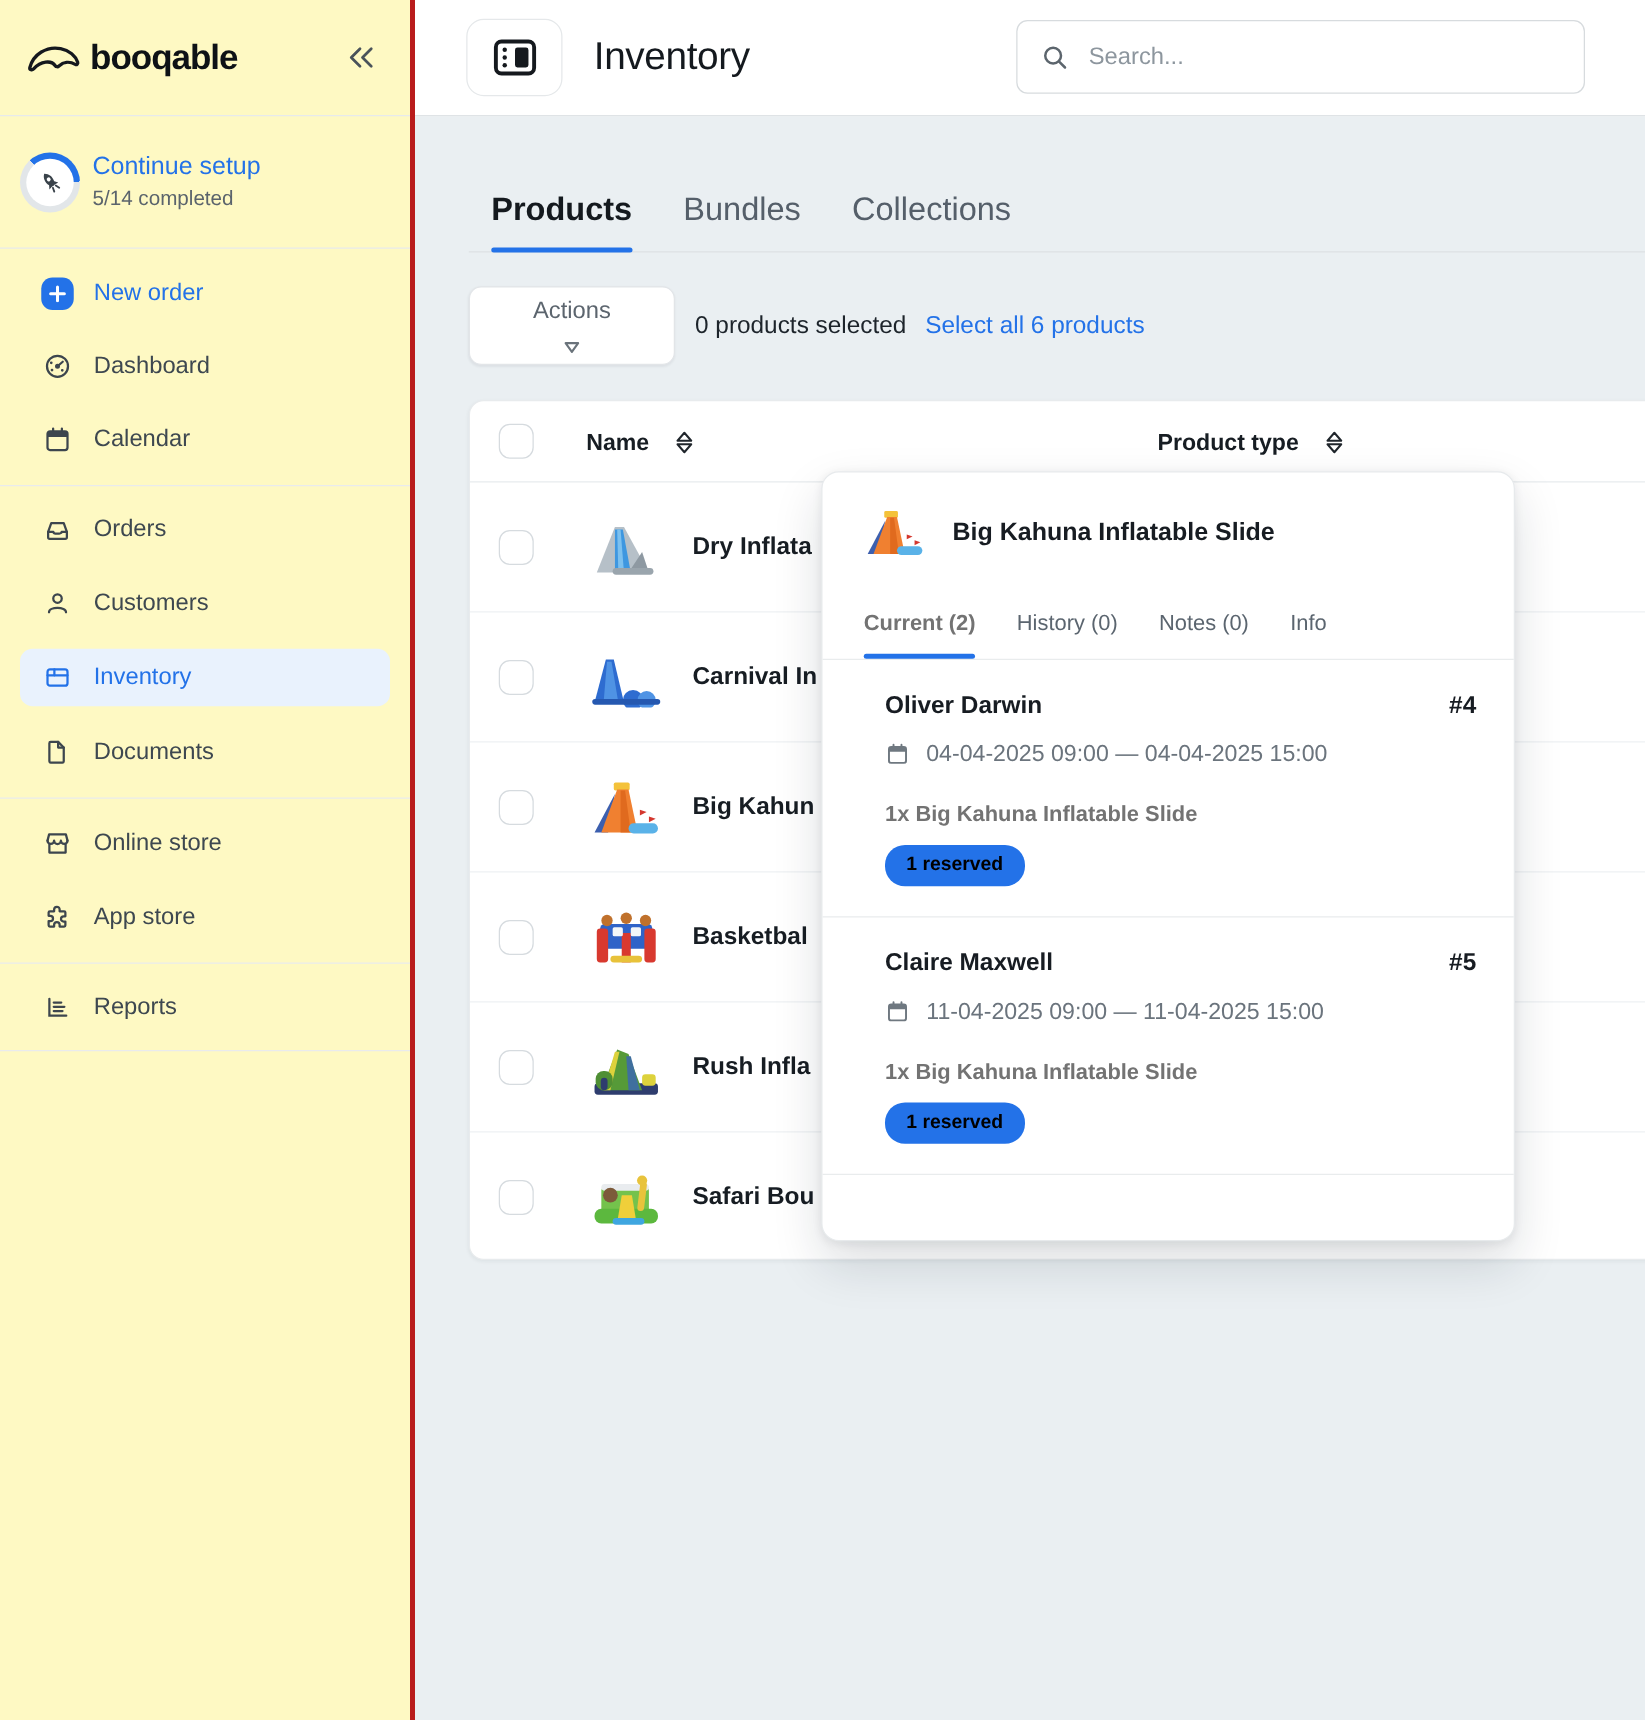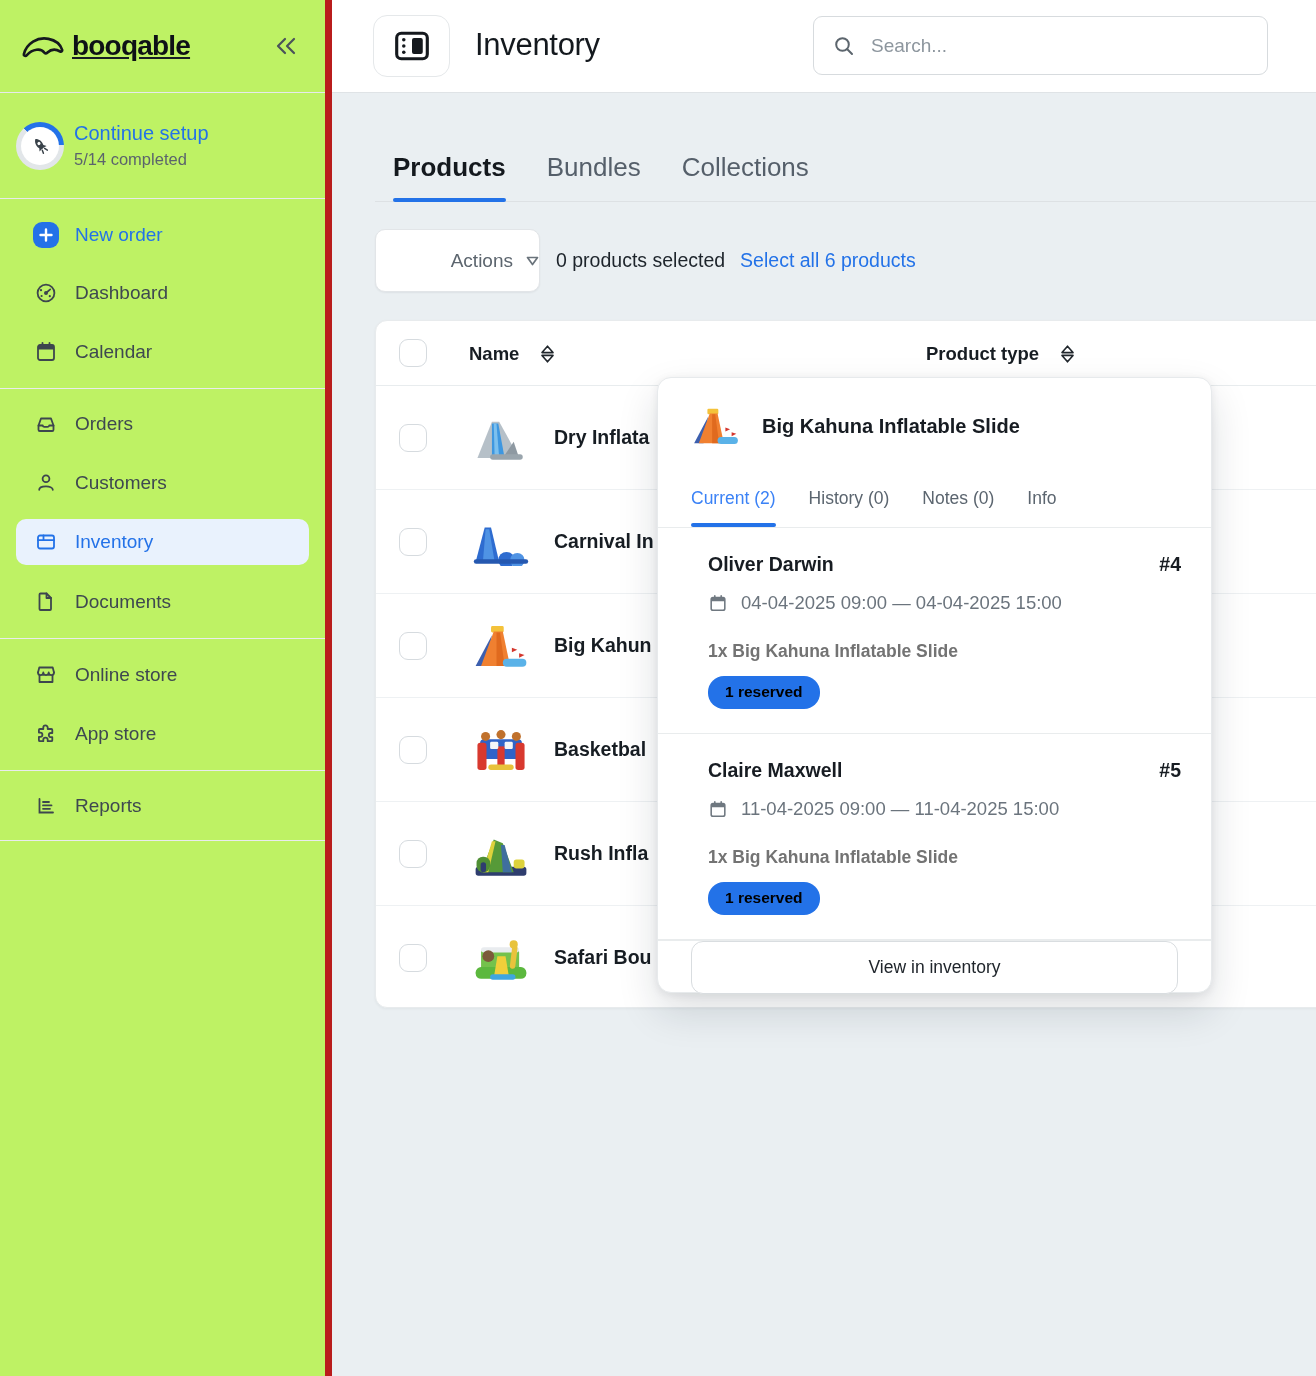--- a/index.html
+++ b/index.html
@@ -2,21 +2,21 @@
 <html><head>
 <meta charset="utf-8">
 <style>
   * { margin:0; padding:0; box-sizing:border-box; }
   html,body { width:1316px; height:1376px; }
   body { font-family:"Liberation Sans", sans-serif; background:#eaeff2; color:#171d23; overflow:hidden; position:relative; }
   #screen { position:relative; width:1316px; height:1376px; overflow:hidden; }
   svg { display:block; }
 
   
-  .sidebar { position:absolute; left:0; top:0; width:332px; height:100%; background:#bef264; border-right:7px solid #b91c1c; z-index:5;text-decoration:underline; }
+  .sidebar { position:absolute; left:0; top:0; width:332px; height:100%; background:#fef9c3; border-right:4px solid #b91c1c; z-index:5; }
   .sidebar-header { height:93px; border-bottom:1px solid #e7eaec; display:flex; align-items:center; padding:0 22px 0 20px; }
   .logo-text { font-size:28px; font-weight:700; letter-spacing:-0.8px; color:#0e1216; margin-left:6px; }
   .collapse-btn { margin-left:auto; cursor:pointer; padding:4px; }
   .setup-row { position:absolute; left:0; top:93px; width:100%; height:106px; border-bottom:1px solid #e7eaec; display:flex; align-items:center; padding:0 16px; cursor:pointer; }
   .ring { position:relative; width:48px; height:48px; border-radius:50%; background:conic-gradient(from 318deg, #2372e8 0deg 130deg, #e2e6e9 130deg 360deg); flex:0 0 48px; }
   .ring-inner { position:absolute; left:5px; top:5px; width:38px; height:38px; border-radius:50%; background:#fff; display:flex; align-items:center; justify-content:center; }
   .setup-texts { margin-left:10px; }
   .setup-title { color:#2372e8; font-size:20px; font-weight:500; }
   .setup-sub { color:#5b646c; font-size:16.5px; margin-top:5px; }
   .nav-item { position:absolute; left:16px; right:16px; height:46px; border-radius:10px; display:flex; align-items:center; padding-left:17px; gap:16px; font-size:19px; color:#3e4850; cursor:pointer; }
@@ -36,21 +36,21 @@
 
   
   .tabs-hairline { position:absolute; left:375px; right:0; top:201px; height:1px; background:#dde1e4; }
   .tabs-row { position:absolute; left:393px; top:156px; display:flex; gap:41px; }
   .tab { font-size:26px; color:#555f6a; padding-bottom:24px; position:relative; cursor:pointer; line-height:22px; }
   .tab.active { color:#14191e; font-weight:700; }
   .tab.active::after { content:""; position:absolute; left:0; right:0; bottom:0; height:4px; border-radius:2px; background:#2372e8; }
 
   
   .toolbar { position:absolute; left:375px; top:229px; height:63px; display:flex; align-items:center; }
-  .actions-btn { width:165px; height:63px; border:1px solid #e2e5e8; border-radius:10px; background:#fff; box-shadow:0 1px 2px rgba(16,24,32,.06); display:flex; align-items:center; justify-content:flex-end; gap:13px; font-size:19px; color:#5c656e; cursor:pointer; }
+  .actions-btn { width:165px; height:63px; border:1px solid #e2e5e8; border-radius:10px; background:#fff; box-shadow:0 1px 2px rgba(16,24,32,.06); display:flex; align-items:center; justify-content:center; gap:13px; font-size:19px; color:#5c656e; cursor:pointer;flex-direction:column; }
   .sel-text { margin-left:16px; font-size:19.5px; color:#1d242b; }
   .sel-link { margin-left:15px; font-size:19.5px; color:#2372e8; cursor:pointer; }
 
   
   .table-card { position:absolute; left:375px; top:320px; width:1000px; height:688px; background:#fff; border:1px solid #e8ebed; border-radius:12px; box-shadow:0 1px 3px rgba(20,30,40,.05); overflow:hidden; }
   .thead { position:relative; height:65px; border-bottom:1px solid #e8ecee; }
   .cb { position:absolute; left:23px; width:28px; height:28px; border:1.5px solid #d6dbdf; border-radius:9px; background:#fff; cursor:pointer; }
   .thead .cb { top:18px; }
   .col-label { position:absolute; top:0; height:65px; display:flex; align-items:center; gap:20px; font-size:18.5px; font-weight:700; color:#171d23; }
   .col-name { left:93px; }
@@ -61,21 +61,21 @@
   .trow .cb { top:38px; }
   .thumb { position:absolute; left:93px; top:26px; width:64px; height:52px; display:flex; align-items:center; justify-content:center; }
   .pname { position:absolute; left:178px; top:0; height:100%; display:flex; align-items:center; font-size:19.5px; font-weight:700; color:#171d23; white-space:nowrap; }
 
   
   .popover { position:absolute; left:657px; top:377px; width:555px; height:616px; background:#fff; border:1px solid #e7eaec; border-radius:14px; box-shadow:0 18px 40px rgba(15,25,40,.14), 0 2px 8px rgba(15,25,40,.08); z-index:20; display:flex; flex-direction:column; }
   .pop-head { padding:26px 33px 0; display:flex; align-items:center; gap:21px; }
   .pop-title { font-size:20px; font-weight:700; color:#171c22; }
   .pop-tabs { display:flex; gap:33px; padding:0 33px; border-bottom:1px solid #e9eced; margin-top:26px; }
   .pop-tab { font-size:17.5px; color:#5b656f; padding:14px 0 18px; position:relative; cursor:pointer; }
-  .pop-tab.active { color:#3b82f6; font-weight:400; }
+  .pop-tab.active { color:#737373; font-weight:700; }
   .pop-tab.active::after { content:""; position:absolute; left:0; right:0; bottom:0; height:4px; border-radius:2px; background:#2372e8; }
   .booking { padding:23px 30px 24px 50px; border-bottom:1px solid #e9eced; cursor:pointer; }
   .bk-top { display:flex; justify-content:space-between; align-items:baseline; }
   .bk-name { font-size:19.5px; font-weight:700; color:#171c22; line-height:26px; }
   .bk-num { font-size:19.5px; font-weight:700; color:#171c22; }
   .bk-date { margin-top:13px; display:flex; align-items:center; gap:13px; font-size:18.5px; color:#6b747d; line-height:26px; }
   .bk-item { margin-top:24px; font-size:17.5px; font-weight:700; color:#737373; line-height:22px; }
   .bk-badge { margin-top:14px; display:inline-block; padding:7px 17px 8px; border-radius:16px; background:#2372e8; color:#000000; font-size:15.5px; font-weight:700; }
   .pop-spacer { flex:1; }
   .pop-footer { height:103px; border-top:1px solid #e9eced; padding:0 33px; display:flex; align-items:center; }
@@ -432,18 +432,15 @@
             <path d="M3.5 6.3a1.8 1.8 0 0 1 1.8-1.8h11.4a1.8 1.8 0 0 1 1.8 1.8v2.3H3.5z" fill="#6f7880" stroke="none"></path>
         </svg>
         <span>11-04-2025 09:00 — 11-04-2025 15:00</span>
       </div>
       <div class="bk-item">1x Big Kahuna Inflatable Slide</div>
       <span class="bk-badge">1 reserved</span>
     </div>
 
     <div class="pop-spacer"></div>
 
-    <div class="pop-footer">
-      <button class="view-btn">View in inventory</button>
-    </div>
   </div>
 
 </div>
 
 </body></html>

